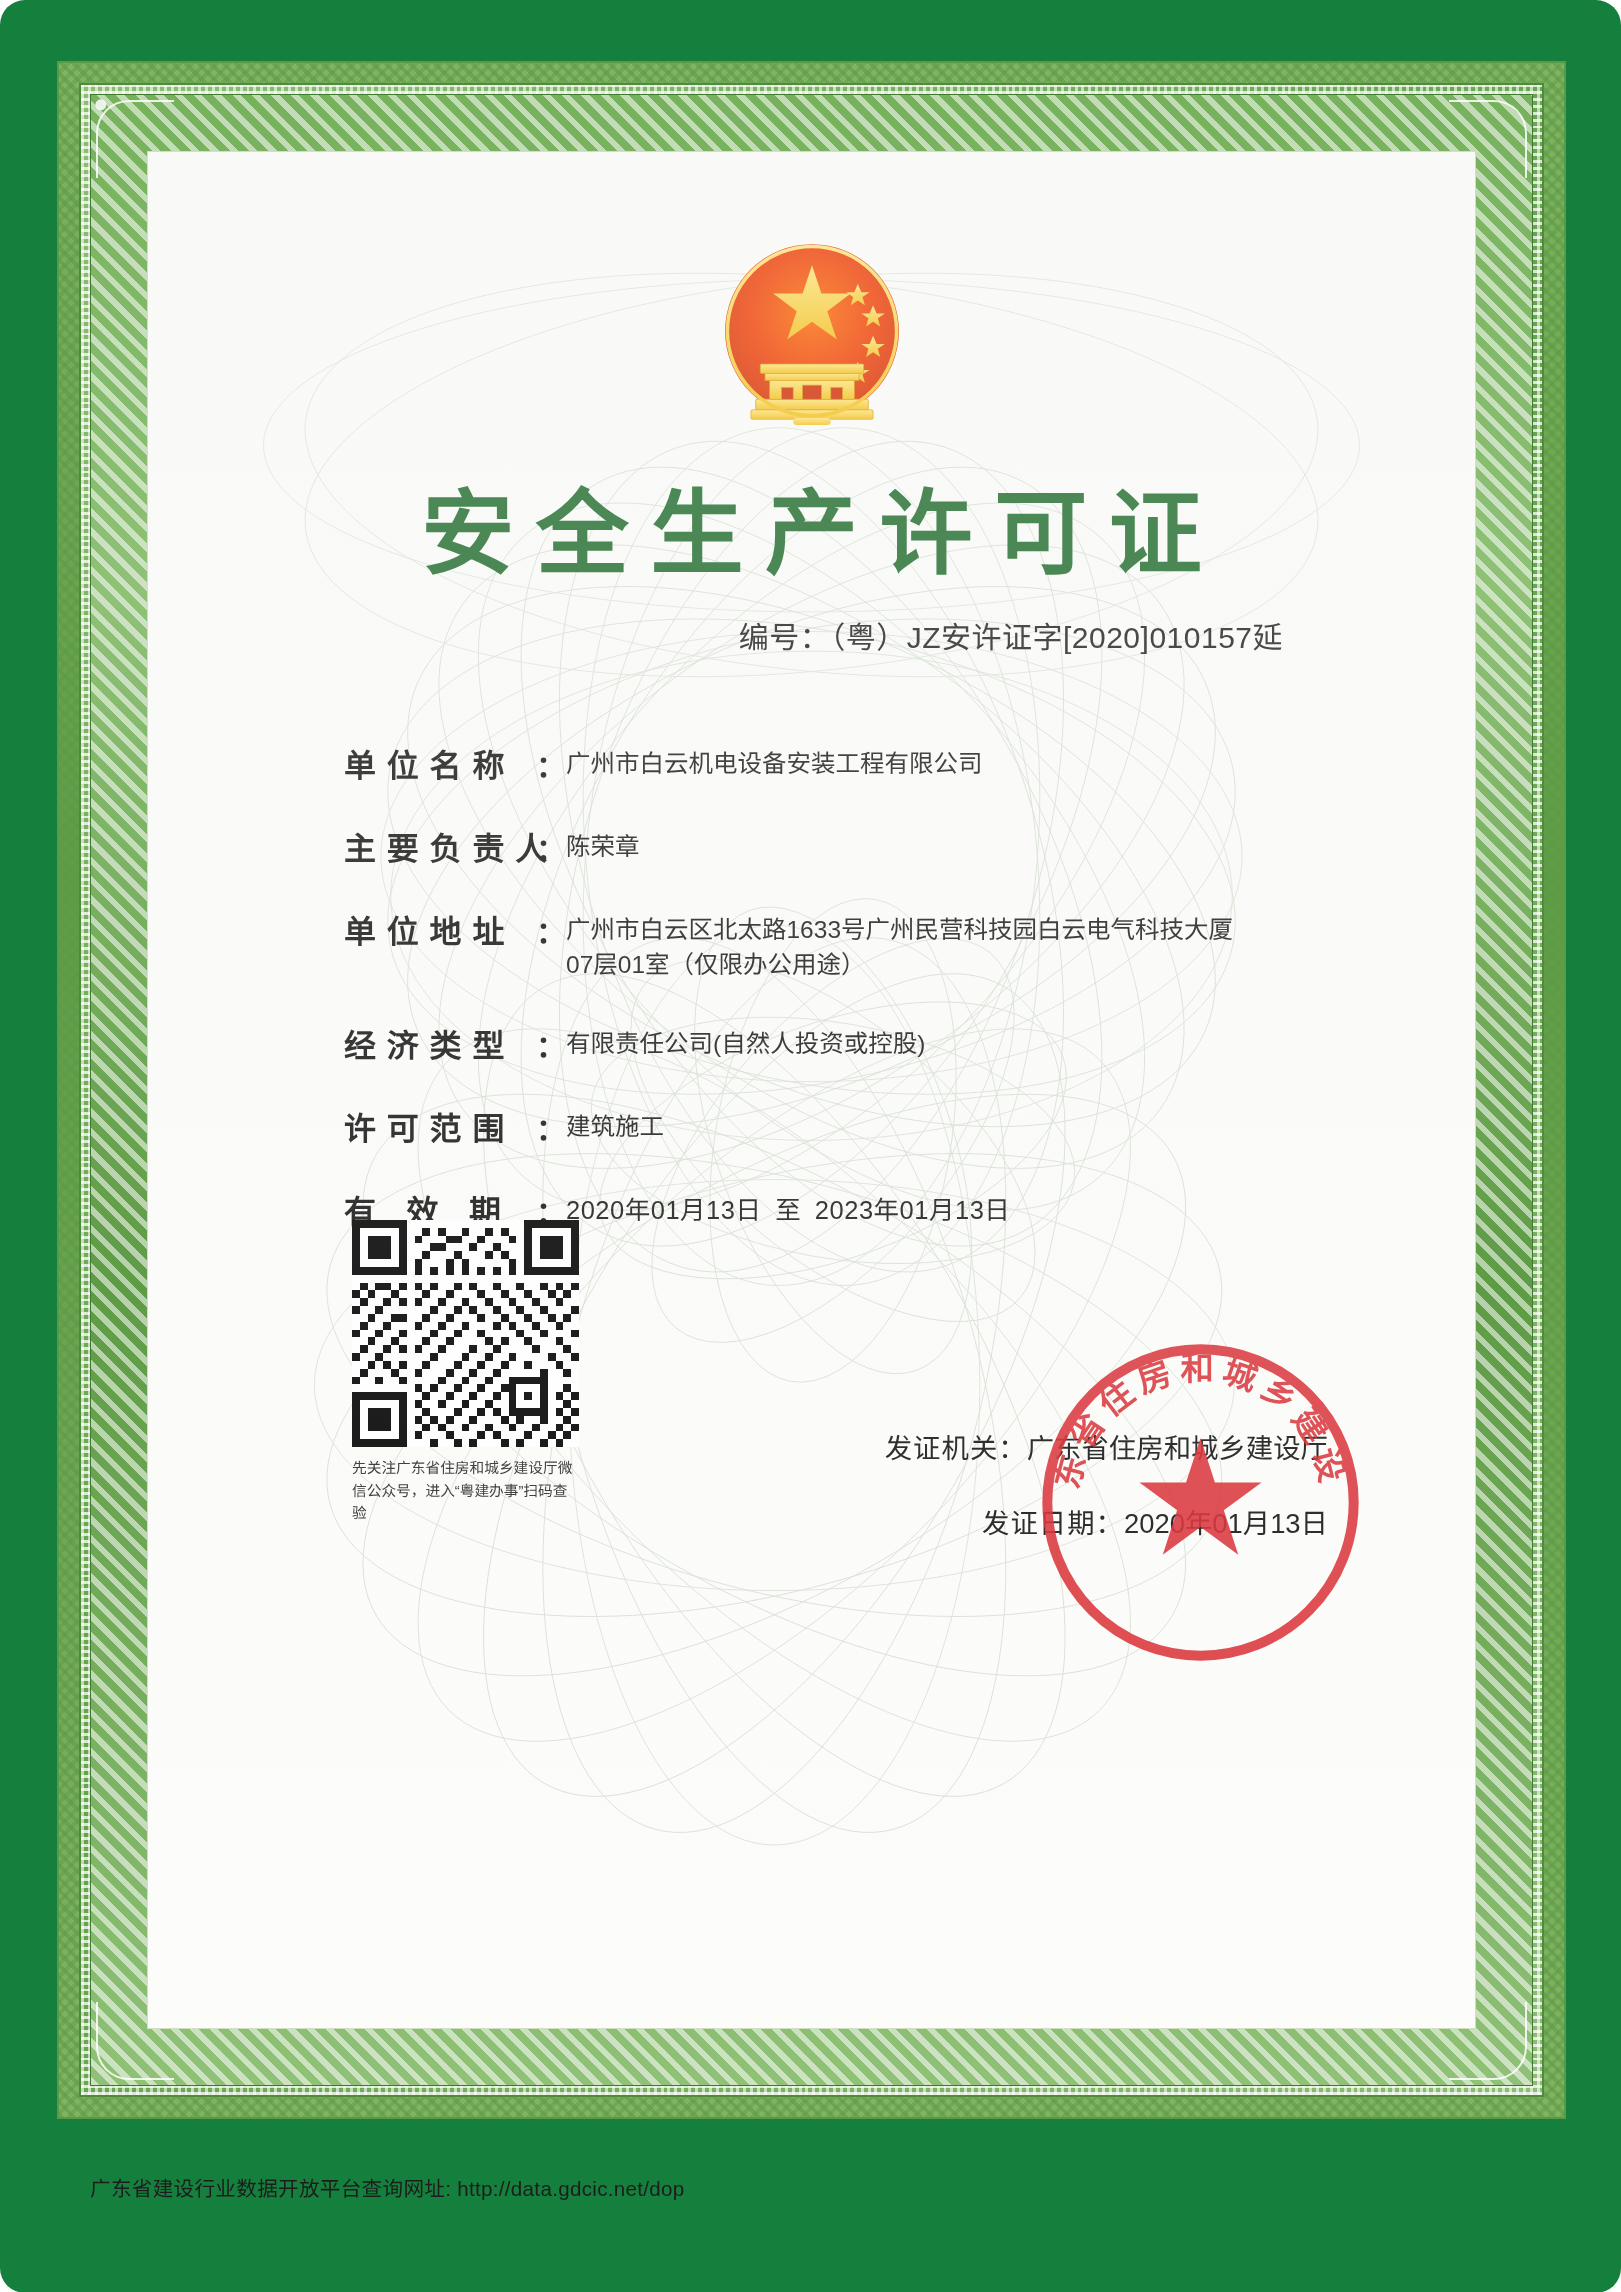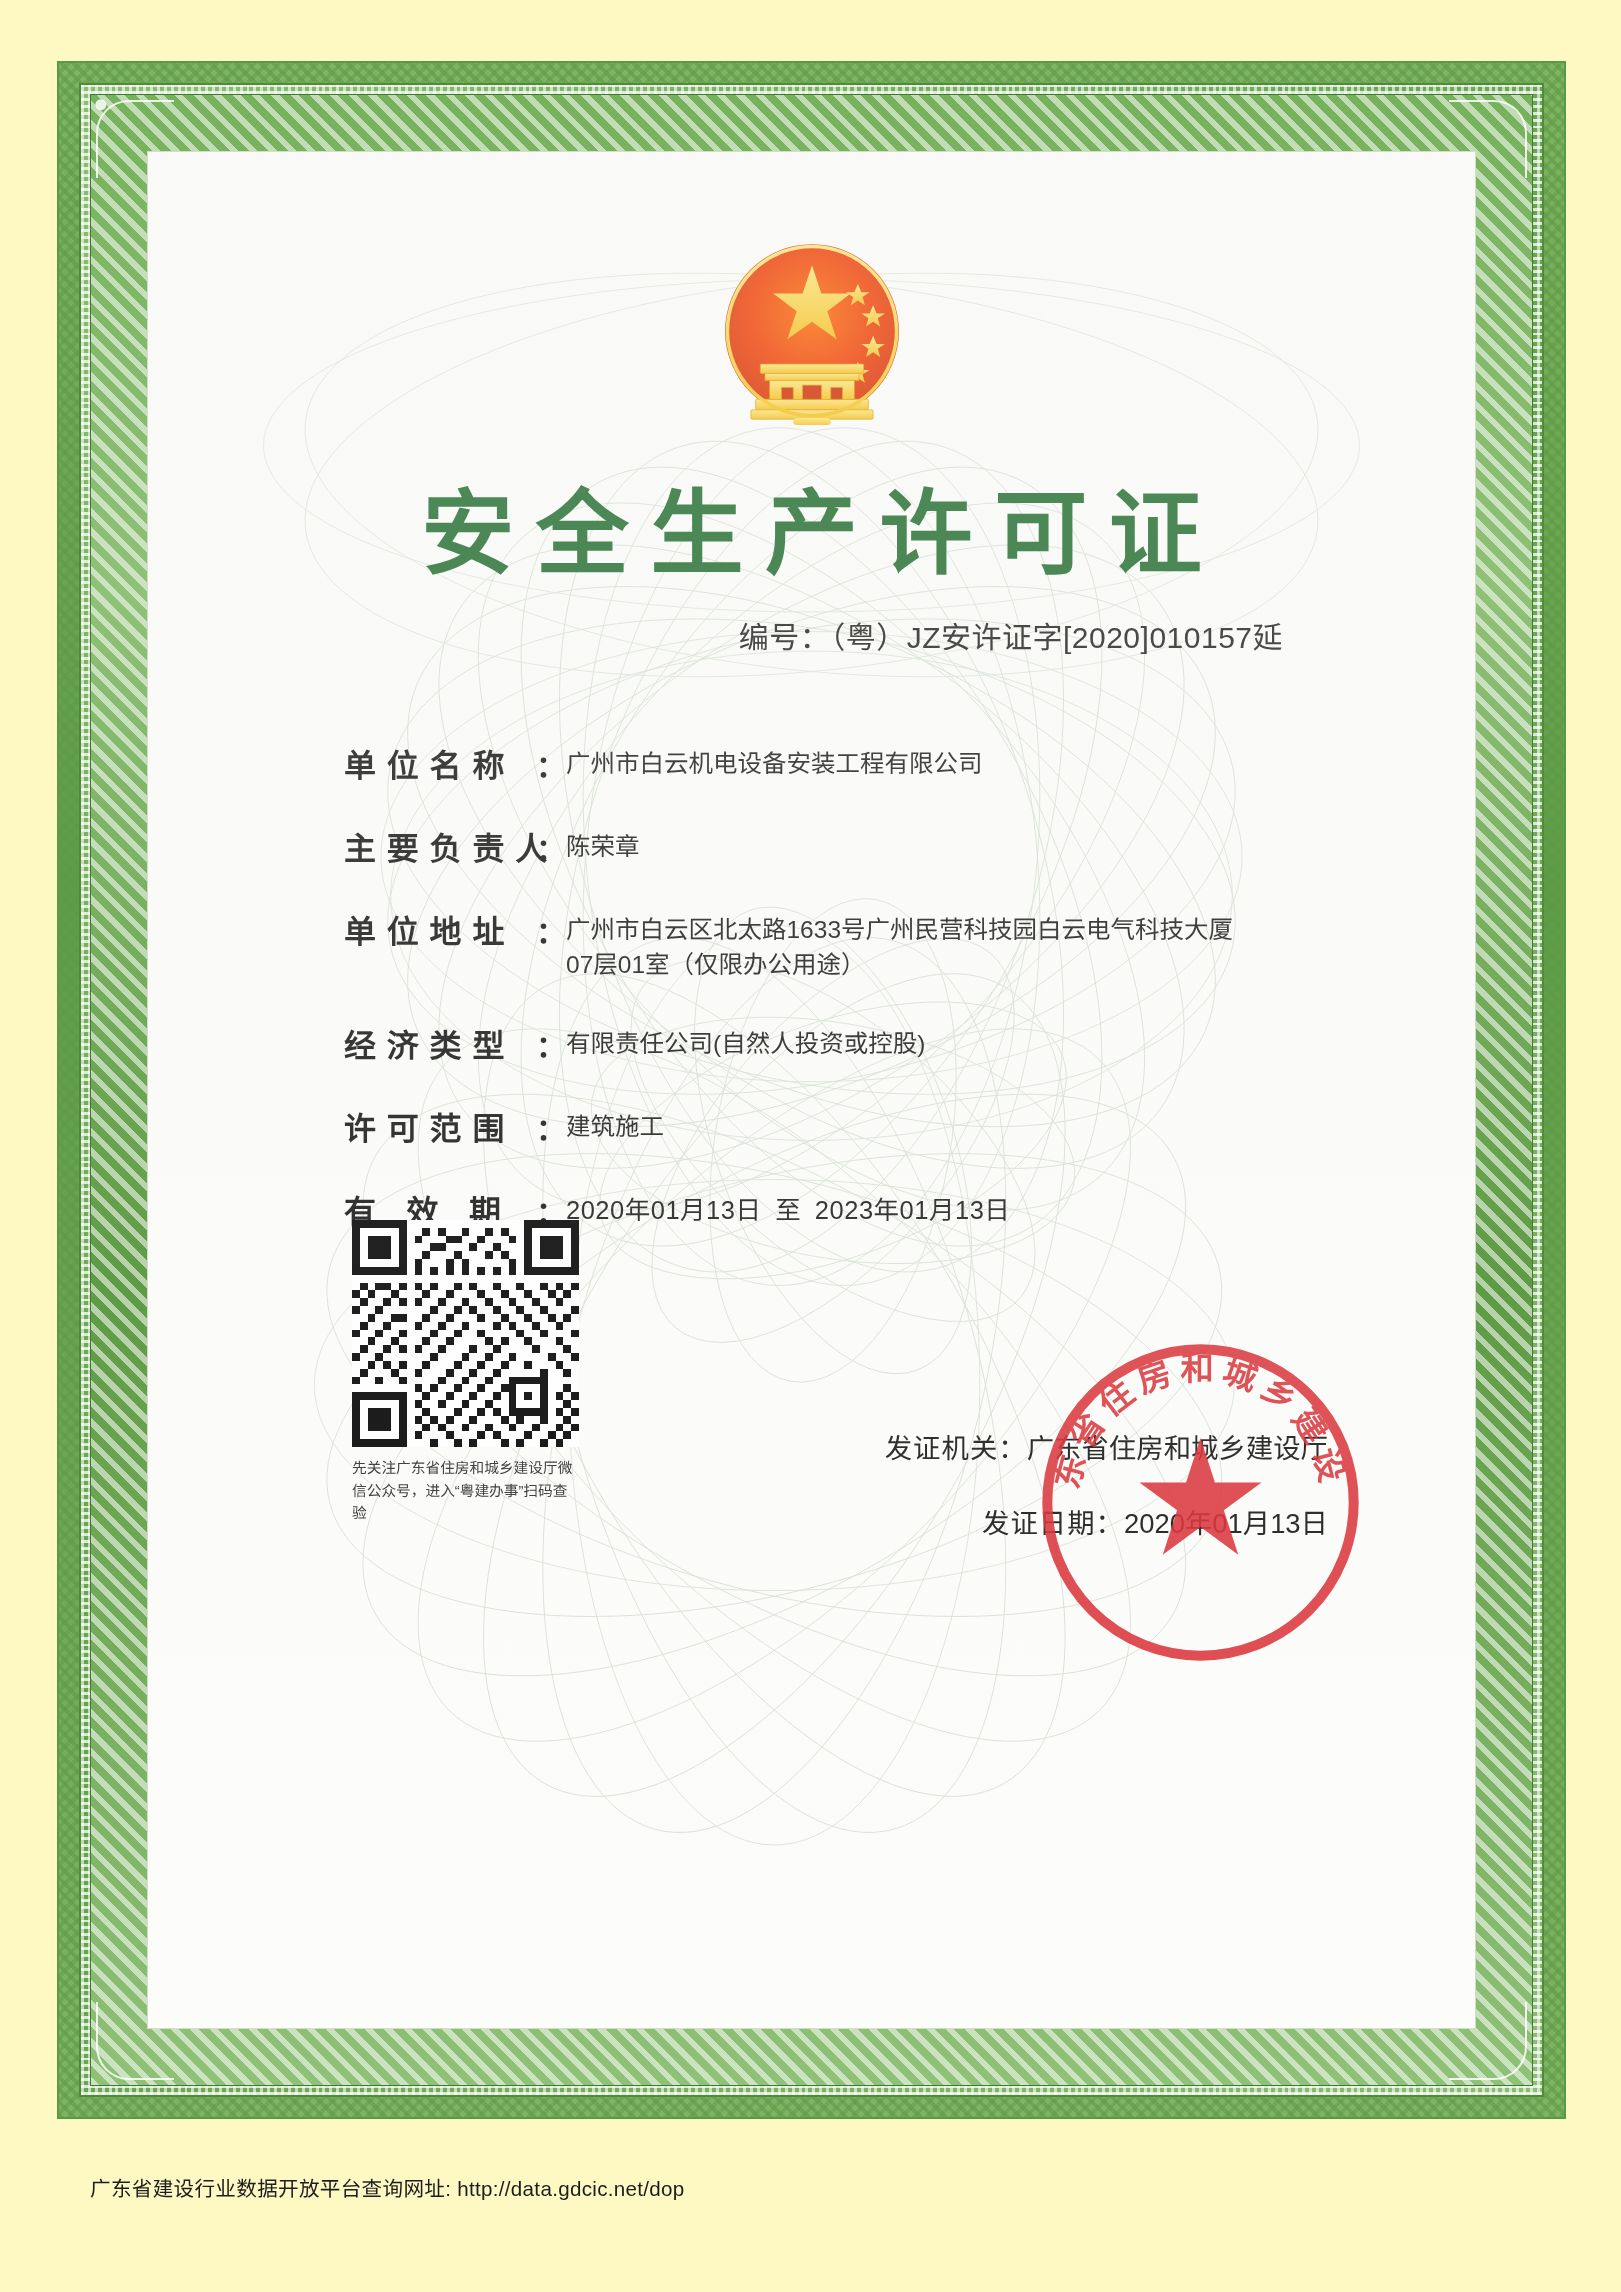--- a/index.html
+++ b/index.html
@@ -12,21 +12,22 @@
     height: 2293px;
     font-family: "Liberation Sans", sans-serif;
     position: relative;
     overflow: hidden;
   }
 
   
   .page {
     position: absolute;
     inset: 0;
-    background: #fef9c3;
+    background: #15803d;
+    border-radius: 25px;
   }
 
   
   .certificate {
     position: absolute;
     left: 57px;
     top: 61px;
     width: 1509px;
     height: 2058px;
     background: #fdfdfb;

